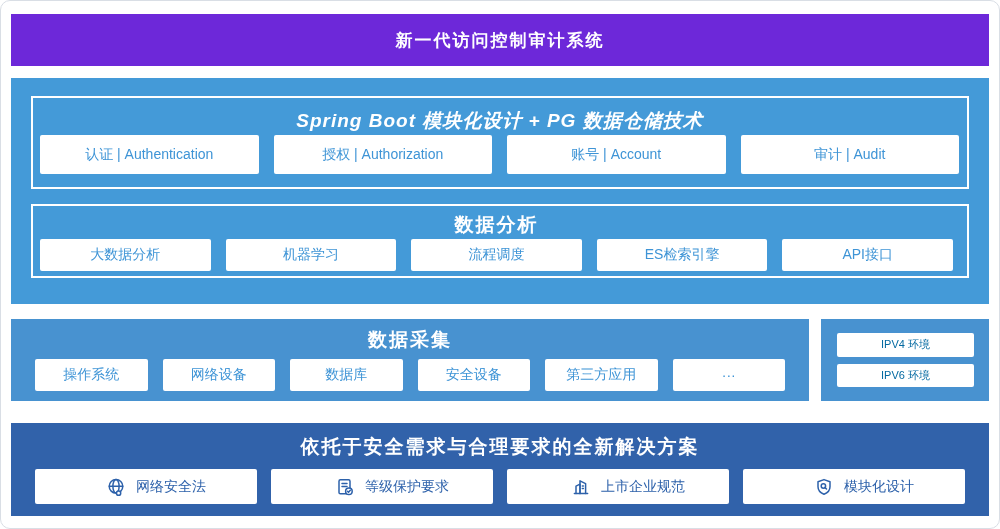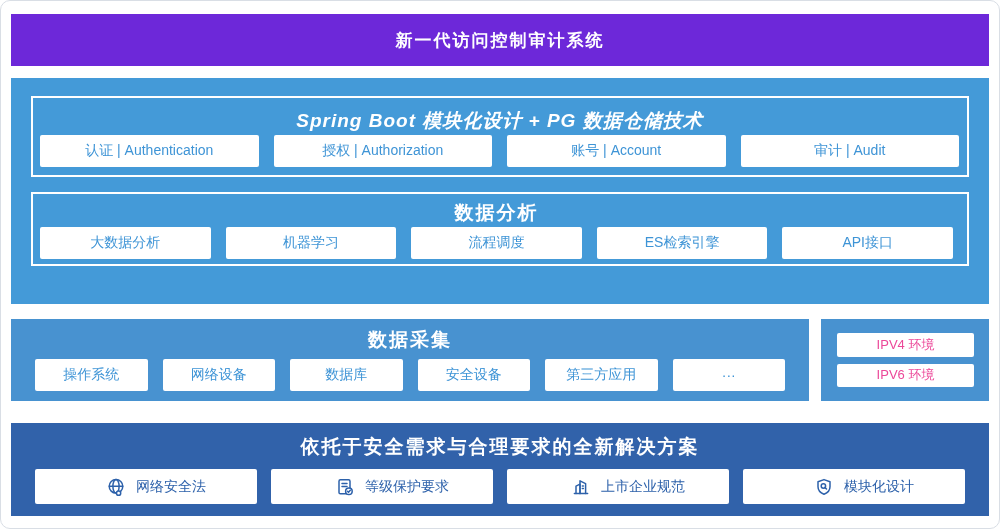--- a/index.html
+++ b/index.html
@@ -29,21 +29,21 @@
     box-sizing:border-box;
     padding:18px 20px;
     display:flex;flex-direction:column;
     margin-bottom:15px;
   }
   .bordered-section{
     box-sizing:border-box;
     border:2px solid #ffffff;
     display:flex;flex-direction:column;
   }
-  .sec-a{height:81px;padding:9px 8px 13px 7px;margin-bottom:15px;}
+  .sec-a{height:93px;padding:9px 8px 13px 7px;margin-bottom:15px;}
   .sec-b{height:74px;padding:5px 14px 11px 7px;}
   .sec-title{
     color:#ffffff;font-size:19px;font-weight:bold;
     text-align:center;line-height:27px;letter-spacing:2px;
     flex:0 0 auto;
   }
   .sec-title.italic{font-style:italic;letter-spacing:1px;}
   .boxrow{display:flex;gap:15px;margin-top:1px;flex:1 1 auto;}
   .wbox{
     flex:1 1 0;
@@ -64,21 +64,21 @@
   .env-block{
     flex:0 0 168px;
     background:#4892d0;
     box-sizing:border-box;
     display:flex;flex-direction:column;gap:7px;
     padding:14px 15px 14px 16px;
   }
   .env-box{
     flex:1 1 0;background:#ffffff;border-radius:2px;
     display:flex;align-items:center;justify-content:center;
-    color:#ec4899;font-size:13px;
+    color:#0369a1;font-size:11px;
   }
   .solution-block{
     height:93px;
     background:#3162aa;
     box-sizing:border-box;
     display:flex;flex-direction:column;
     padding:10px 24px 12px 24px;
   }
   .solution-block .boxrow{gap:14px;margin-top:9px;}
   .sol-box{

